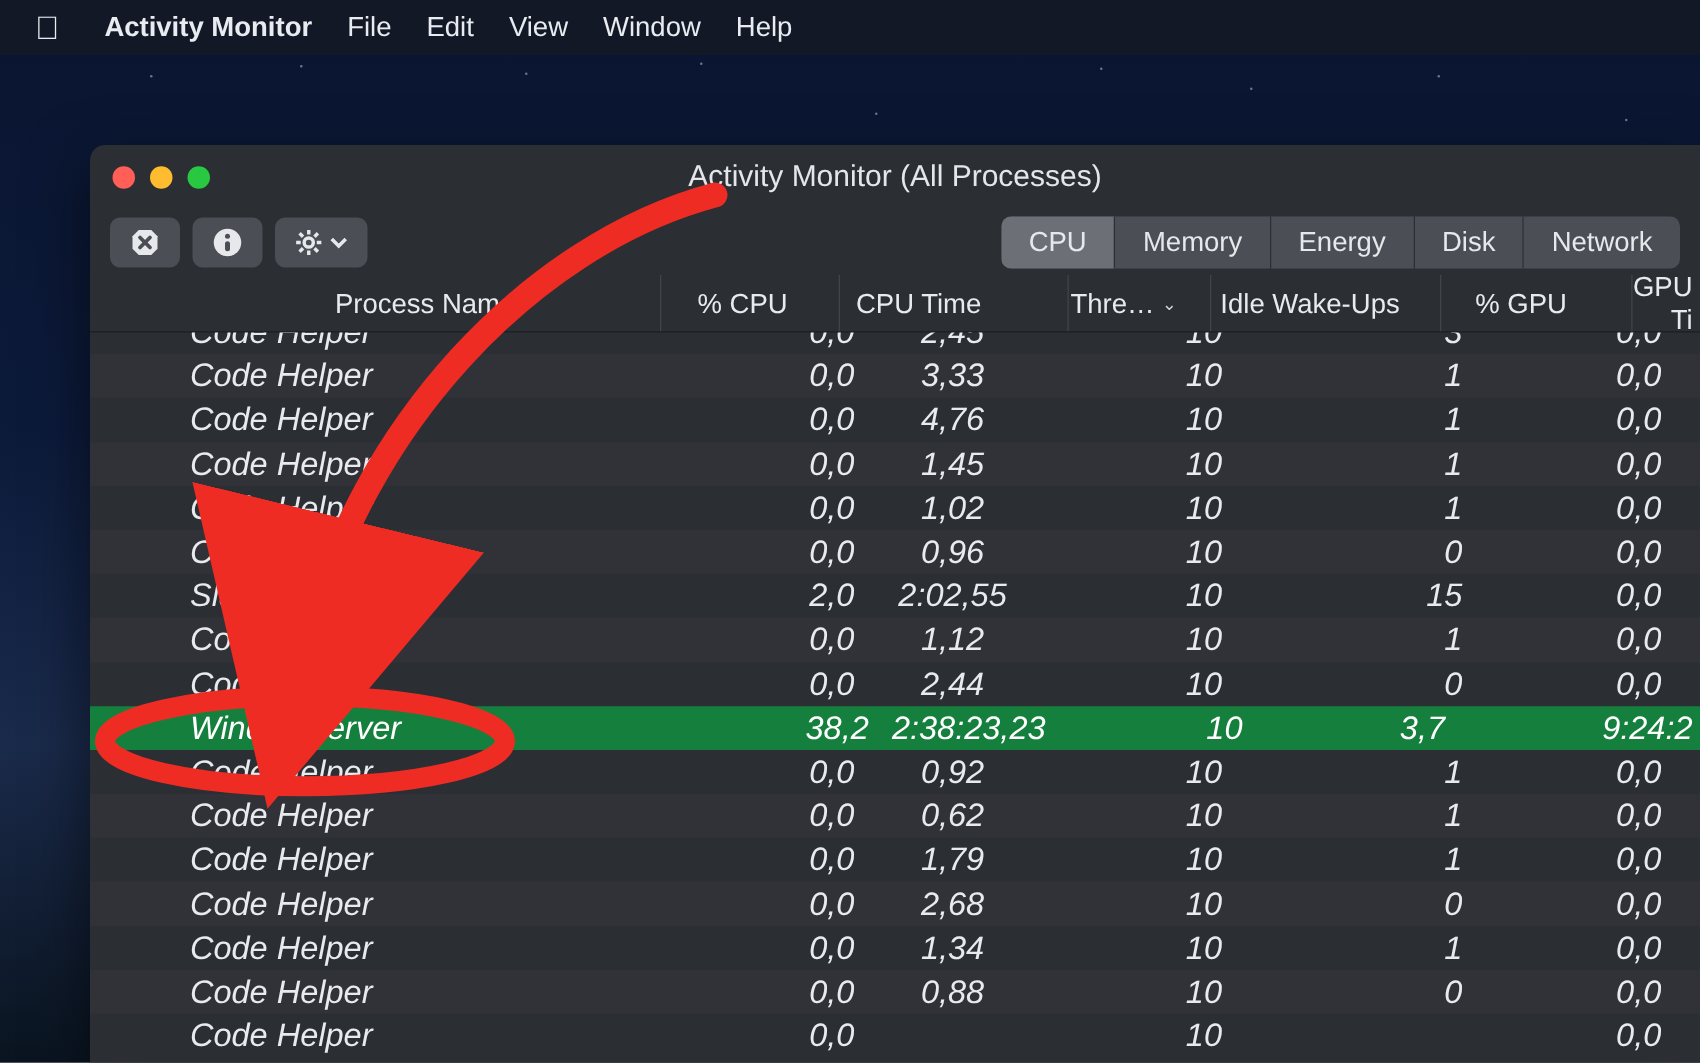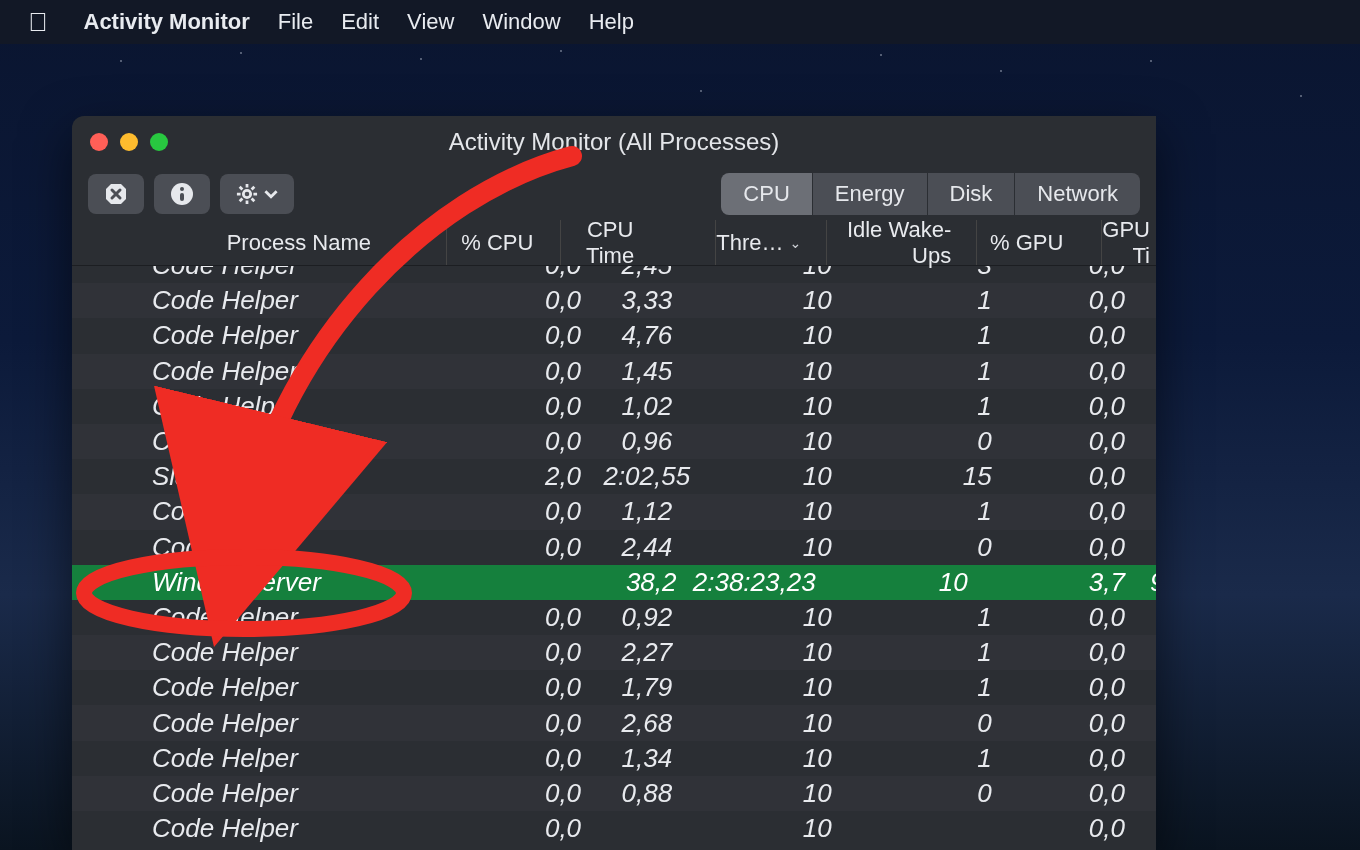--- a/index.html
+++ b/index.html
@@ -26,21 +26,21 @@
     font-size: 22px;
     gap: 28px;
   }
   .apple { font-size: 26px; margin-right: 8px; color:#e8ebf0; }
   .menubar .app { font-weight: 700; }
 
   
   .window {
     position: absolute;
     left: 72px; top: 116px;
-    width: 1084px; height: 734px;
+    width: 1288px; height: 734px;
     background: #2b2e33;
     border-radius: 12px 0 0 0;
     box-shadow: 0 18px 50px rgba(0,0,0,0.55);
     overflow: hidden;
   }
   .titlebar {
     height: 52px;
     display:flex; align-items:center;
     padding-left:18px;
   }
@@ -189,20 +189,21 @@
       </svg>
       <svg width="14" height="14" viewBox="0 0 10 10" style="margin-left:6px">
         <path d="M1 3 L5 7 L9 3" stroke="#e6e8ec" stroke-width="2" fill="none"></path>
       </svg>
     </div>
 
     <div class="spacer"></div>
 
     <div class="segmented">
       <div class="segbtn active">CPU</div>
+      <div class="segbtn">Memory</div>
       <div class="segbtn">Energy</div>
       <div class="segbtn">Disk</div>
       <div class="segbtn">Network</div>
     </div>
   </div>
 
   <div class="thead">
     <div class="th first c-name">Process Name</div>
     <div class="th c-cpu">% CPU</div>
     <div class="th c-time">CPU Time</div>
@@ -310,21 +311,21 @@
         <div class="cell c-cpu">0,0</div>
         <div class="cell c-time">0,92</div>
         <div class="cell c-thr">10</div>
         <div class="cell c-idle">1</div>
         <div class="cell c-gpu">0,0</div>
         <div class="cell c-gput"></div>
       </div>
       <div class="row alt">
         <div class="cell c-name">Code Helper</div>
         <div class="cell c-cpu">0,0</div>
-        <div class="cell c-time">2,27</div>
+        <div class="cell c-time">0,62</div>
         <div class="cell c-thr">10</div>
         <div class="cell c-idle">1</div>
         <div class="cell c-gpu">0,0</div>
         <div class="cell c-gput"></div>
       </div>
       <div class="row">
         <div class="cell c-name">Code Helper</div>
         <div class="cell c-cpu">0,0</div>
         <div class="cell c-time">1,79</div>
         <div class="cell c-thr">10</div>

